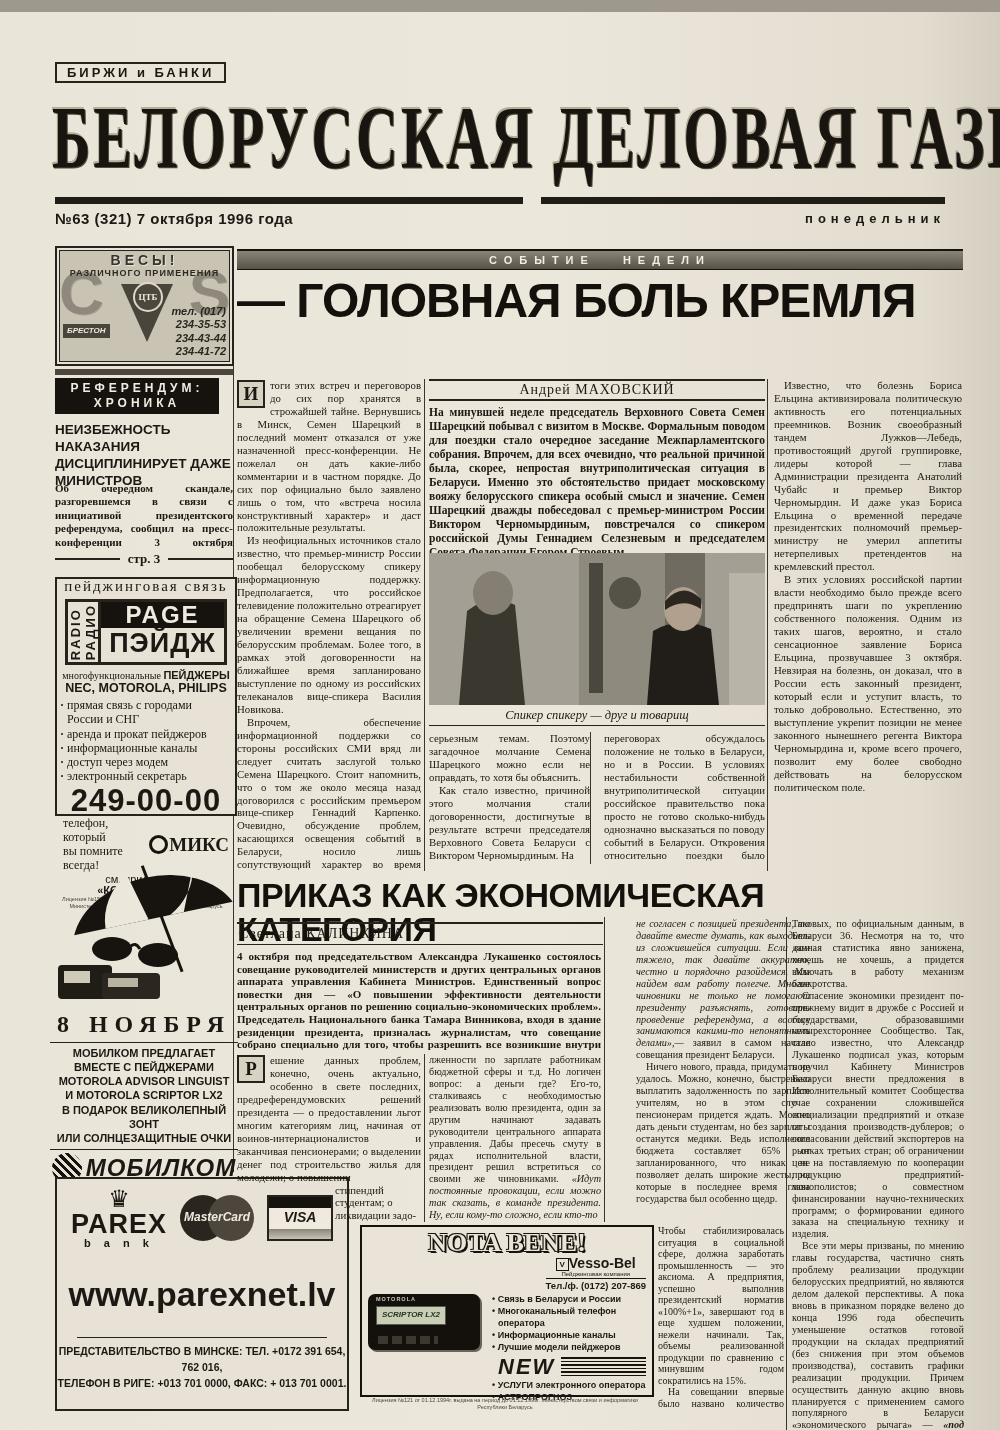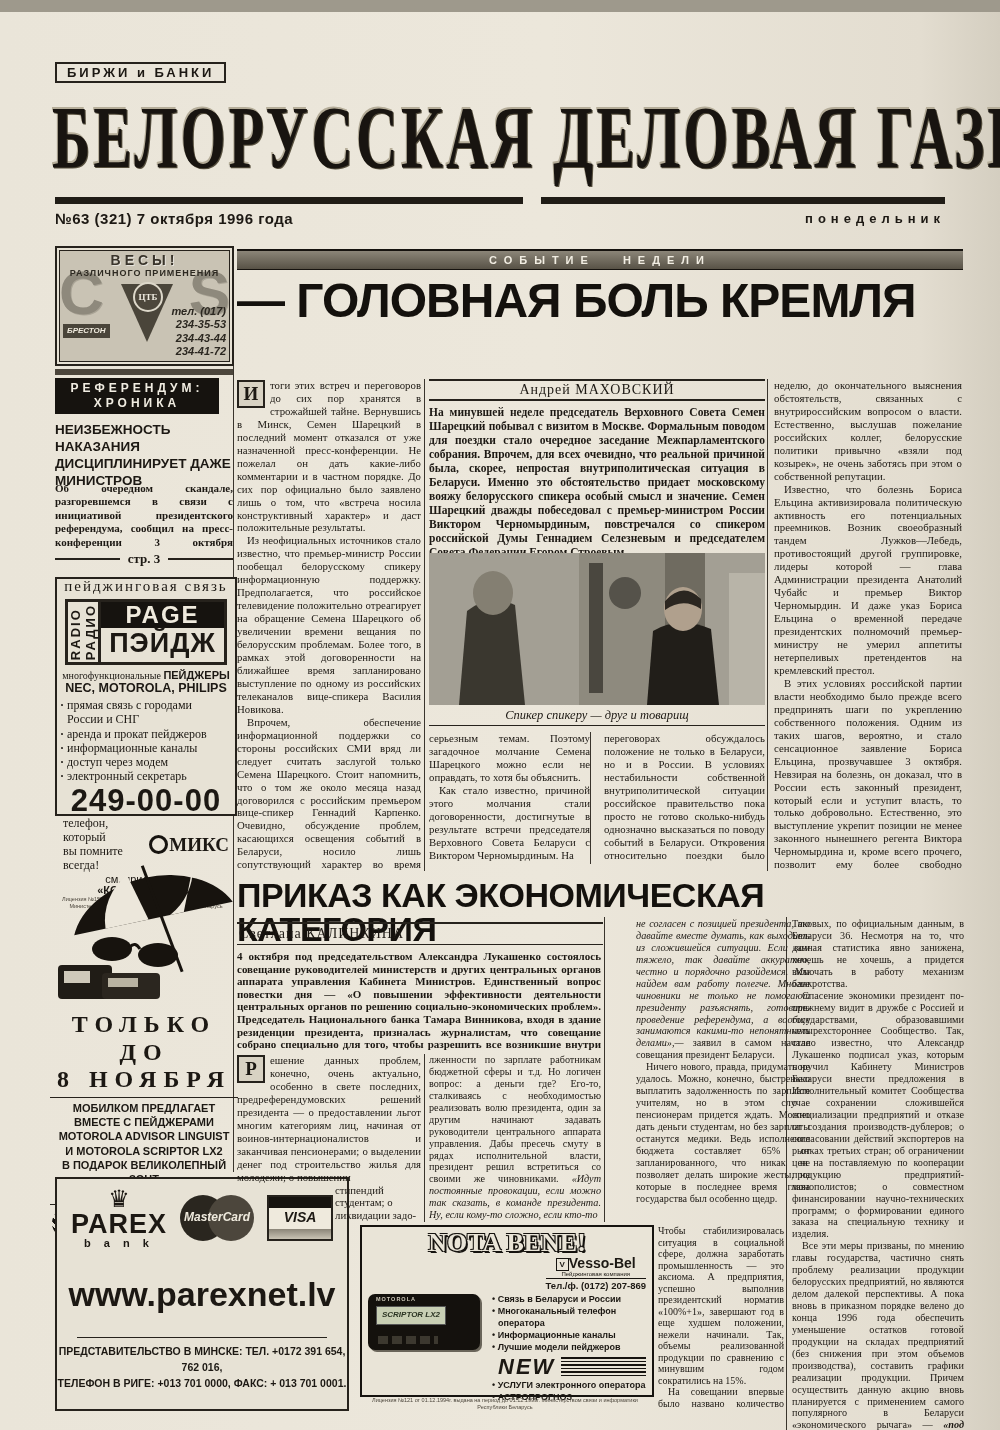--- a/index.html
+++ b/index.html
@@ -234,21 +234,20 @@
         <path d="M80,90 Q85,84 90,92" stroke="#17130e" stroke-width="3" fill="none"></path>
       </g>
       <g>
         <rect x="8" y="108" width="54" height="34" rx="4" fill="#201c16"></rect>
         <rect x="14" y="114" width="26" height="12" fill="#cfc9ba"></rect>
         <rect x="52" y="116" width="58" height="26" rx="4" fill="#2b261f"></rect>
         <rect x="58" y="121" width="30" height="9" fill="#b9b3a2"></rect>
       </g>
     </svg>
     <div class="mob-big">
-      <div>ТОЛЬКО ДО</div>
       <div>8 НОЯБРЯ</div>
     </div>
     <hr class="hr1">
     <div class="mob-text">
       <div>МОБИЛКОМ ПРЕДЛАГАЕТ</div>
       <div>ВМЕСТЕ С ПЕЙДЖЕРАМИ</div>
       <div>MOTOROLA ADVISOR LINGUIST</div>
       <div>И MOTOROLA SCRIPTOR LX2</div>
       <div>В ПОДАРОК ВЕЛИКОЛЕПНЫЙ ЗОНТ</div>
       <div>ИЛИ СОЛНЦЕЗАЩИТНЫЕ ОЧКИ</div>
@@ -322,21 +321,20 @@
         <p class="noind">серьезным темам. Поэтому загадочное молчание Семена Шарецкого можно если не оправдать, то хотя бы объяснить.</p>
         <p>Как стало известно, причиной этого молчания стали договоренности, достигнутые в результате встречи председателя Верховного Совета Беларуси с Виктором Черномырдиным. На</p>
       </div>
       <div class="subcol body-text clip" style="height:132px;">
         <p class="noind">переговорах обсуждалось положение не только в Беларуси, но и в России. В условиях нестабильности собственной внутриполитической ситуации российское правительство пока просто не готово сколько-нибудь однозначно высказаться по поводу событий в Беларуси. Откровения относительно поездки было решено отложить на</p>
       </div>
     </div>
   </div>
 
   <div class="abs body-text clip" style="left:774px;top:367px;width:188px;height:492px;">
-    <p class="noind">неделю, до окончательного выяснения обстоятельств, связанных с внутрироссийским вопросом о власти. Естественно, выслушав пожелание российских коллег, белорусские политики привычно «взяли под козырек», не очень заботясь при этом о собственной репутации.</p>
     <p>Известно, что болезнь Бориса Ельцина активизировала политическую активность его потенциальных преемников. Возник своеобразный тандем Лужков—Лебедь, противостоящий другой группировке, лидеры которой — глава Администрации президента Анатолий Чубайс и премьер Виктор Черномырдин. И даже указ Бориса Ельцина о временной передаче президентских полномочий премьер-министру не умерил аппетиты нетерпеливых претендентов на кремлевский престол.</p>
     <p>В этих условиях российской партии власти необходимо было прежде всего предпринять шаги по укреплению собственного положения. Одним из таких шагов, вероятно, и стало сенсационное заявление Бориса Ельцина, прозвучавшее 3 октября. Невзирая на болезнь, он доказал, что в России есть законный президент, который если и уступит власть, то только добровольно. Естественно, это выступление укрепит позиции не менее законного нынешнего регента Виктора Черномырдина и, кроме всего прочего, позволит ему более свободно действовать на белорусском политическом поле.</p>
 
   </div>
 
   <div class="abs headline2" style="left:237px;top:866px;width:728px;">ПРИКАЗ КАК ЭКОНОМИЧЕСКАЯ КАТЕГОРИЯ</div>
   <div class="abs byline2" style="left:237px;top:910px;width:364px;">Светлана КАЛИНКИНА</div>
   <div class="abs lead2 clip" style="left:237px;top:938px;width:364px;height:100px;">4 октября под председательством Александра Лукашенко состоялось совещание руководителей министерств и других центральных органов аппарата управления Кабинета Министров. Единственный вопрос повестки дня — «О повышении эффективности деятельности центральных органов по решению социально-экономических проблем». Председатель Национального банка Тамара Винникова, входя в здание резиденции президента, призналась журналистам, что совещание собрано специально для того, чтобы разрешить все возникшие внутри государственного аппарата конфликты.</div>
 
   <div class="abs body-text clip" style="left:237px;top:1042px;width:184px;height:172px;">

